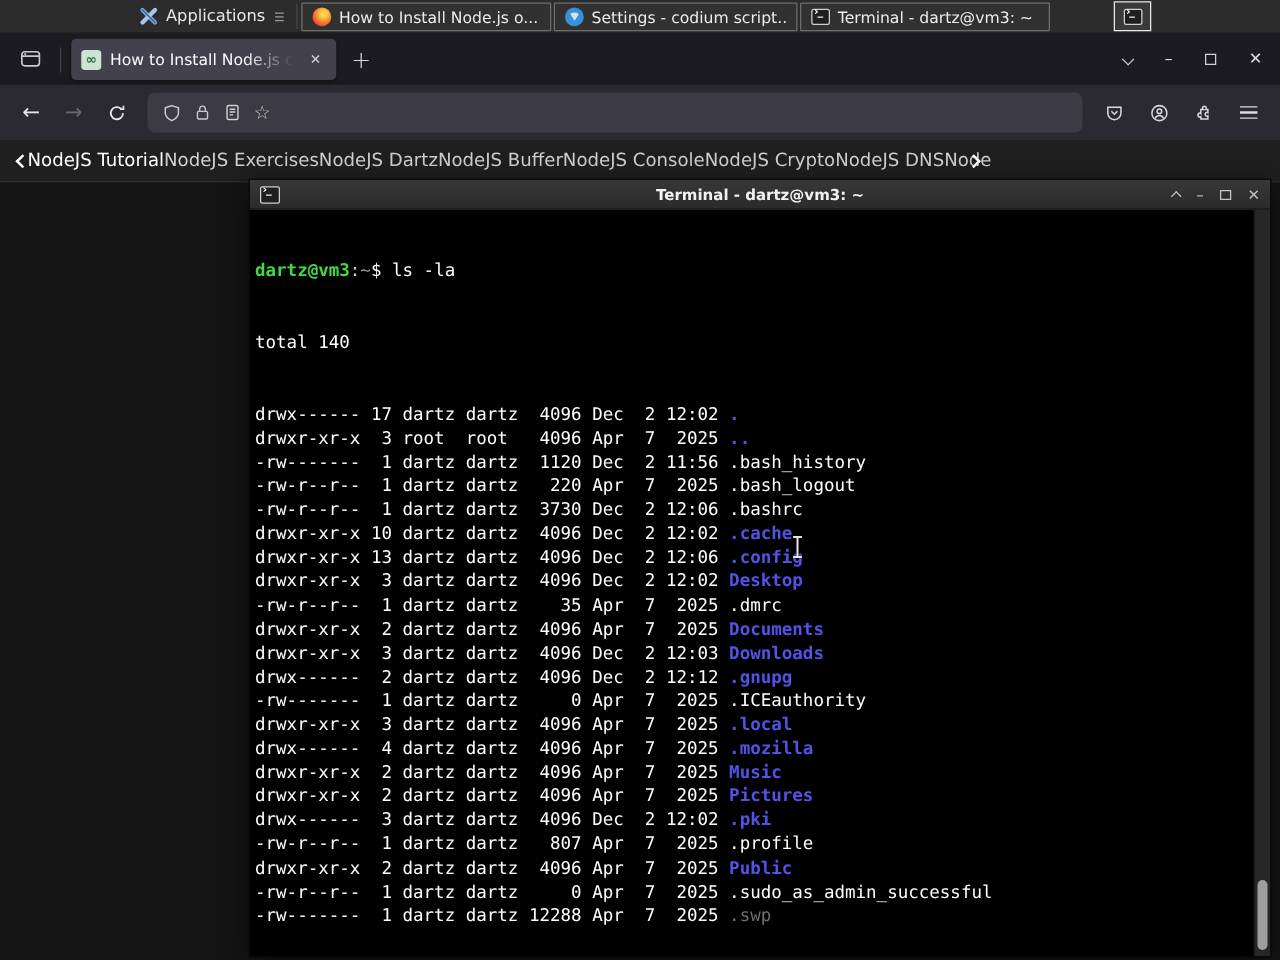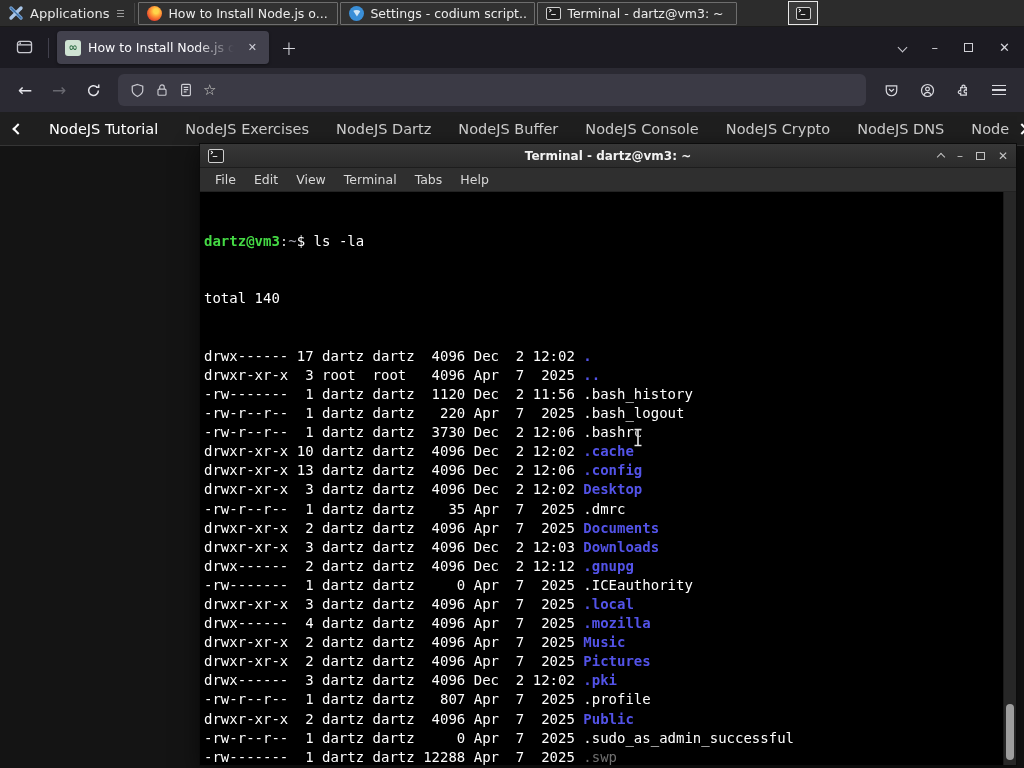--- a/index.html
+++ b/index.html
@@ -7,21 +7,21 @@
   .screen {
     position:relative; width:1024px; height:768px; overflow:hidden;
     background:#141414; font-family:"DejaVu Sans", sans-serif;
     -webkit-font-smoothing:antialiased;
   }
 
   
   .panel {
     position:absolute; left:0; top:0; width:1024px; height:27px;
     background:#2c2c2c; display:flex; align-items:center; color:#e6e6e6;
-    font-size:13px; border-bottom:1px solid #1a1a1a;
+    font-size:13px; border-bottom:1px solid #1a1a1a;justify-content:center;
   }
   .apps-btn { display:flex; align-items:center; gap:6px; padding:0 8px; height:27px; }
   .apps-logo { width:16px; height:16px; display:inline-block; }
   .menu-lines { display:inline-flex; flex-direction:column; gap:2px; margin-left:2px; }
   .menu-lines i { display:block; width:7px; height:1px; background:#9a9a9a; }
   .panel-sep { width:1px; height:20px; background:#464646; margin:0 2px; }
   .task-btn {
     display:flex; align-items:center; gap:6px; height:23px; margin:0 1px;
     padding:0 8px; background:#313131; border:1px solid #6e6e6e; border-radius:1px;
     width:200px; overflow:hidden;
@@ -76,21 +76,21 @@
   .url-text { flex:1; font-size:13.5px; white-space:nowrap; overflow:hidden; letter-spacing:.2px; }
   .url-dim { color:#9d9da8; } .url-domain { color:#fbfbfe; }
   .star { font-size:15px; color:#d0d0cb; }
   .toolbar-right { display:flex; align-items:center; gap:21px; padding:0 8px 0 4px; }
   .hamburger { display:inline-flex; flex-direction:column; gap:3px; }
   .hamburger i { width:14px; height:1.6px; background:#d8d8de; display:block; }
 
   
   .sitenav {
     height:34px; background:#1f1f1f; border-bottom:1px solid #353535;
-    display:flex; align-items:center; gap:27px; padding:0 14px; font-size:14.5px; color:#cfcfcf;
+    display:flex; align-items:center; padding:0 14px; font-size:14.5px; color:#cfcfcf;
   }
   .sitenav .nav-item { white-space:nowrap; }
   .sitenav .nav-item.active { color:#ffffff; font-weight:500; }
   .page-bg { height:663px; background:#141414; }
 
   
   .terminal {
     position:absolute; left:199px; top:143px; width:818px; height:623px;
     border:1px solid #0c0c0c; background:#000; box-shadow:0 6px 22px rgba(0,0,0,.55); z-index:5;
     display:flex; flex-direction:column;
@@ -272,28 +272,20 @@
     <div class="term-titlebar">
       <span class="term-ico" style="width:16px;height:14px"></span>
       <span class="term-title">Terminal - dartz@vm3: ~</span>
       <div class="term-controls">
         <span class="chev"></span>
         <span class="winbtn">–</span>
         <span class="max-sq"></span>
         <span class="winbtn">✕</span>
       </div>
     </div>
-    <div class="term-menubar">
-      <span class="menu-item">File</span>
-      <span class="menu-item">Edit</span>
-      <span class="menu-item">View</span>
-      <span class="menu-item">Terminal</span>
-      <span class="menu-item">Tabs</span>
-      <span class="menu-item">Help</span>
-    </div>
     <div class="term-body">
       <div class="term-text">
         <div class="tline"><span class="tgreen">dartz@vm3</span><span class="tsep">:</span><span class="tpath">~</span><span>$ ls -la</span></div>
         <div class="tline">total 140</div>
         <div id="term-listing"><div class="tline"><span>drwx------ 17 dartz dartz  4096 Dec  2 12:02 </span><span class="dir">.</span></div><div class="tline"><span>drwxr-xr-x  3 root  root   4096 Apr  7  2025 </span><span class="dir">..</span></div><div class="tline"><span>-rw-------  1 dartz dartz  1120 Dec  2 11:56 </span><span class="file">.bash_history</span></div><div class="tline"><span>-rw-r--r--  1 dartz dartz   220 Apr  7  2025 </span><span class="file">.bash_logout</span></div><div class="tline"><span>-rw-r--r--  1 dartz dartz  3730 Dec  2 12:06 </span><span class="file">.bashrc</span></div><div class="tline"><span>drwxr-xr-x 10 dartz dartz  4096 Dec  2 12:02 </span><span class="dir">.cache</span></div><div class="tline"><span>drwxr-xr-x 13 dartz dartz  4096 Dec  2 12:06 </span><span class="dir">.config</span></div><div class="tline"><span>drwxr-xr-x  3 dartz dartz  4096 Dec  2 12:02 </span><span class="dir">Desktop</span></div><div class="tline"><span>-rw-r--r--  1 dartz dartz    35 Apr  7  2025 </span><span class="file">.dmrc</span></div><div class="tline"><span>drwxr-xr-x  2 dartz dartz  4096 Apr  7  2025 </span><span class="dir">Documents</span></div><div class="tline"><span>drwxr-xr-x  3 dartz dartz  4096 Dec  2 12:03 </span><span class="dir">Downloads</span></div><div class="tline"><span>drwx------  2 dartz dartz  4096 Dec  2 12:12 </span><span class="dir">.gnupg</span></div><div class="tline"><span>-rw-------  1 dartz dartz     0 Apr  7  2025 </span><span class="file">.ICEauthority</span></div><div class="tline"><span>drwxr-xr-x  3 dartz dartz  4096 Apr  7  2025 </span><span class="dir">.local</span></div><div class="tline"><span>drwx------  4 dartz dartz  4096 Apr  7  2025 </span><span class="dir">.mozilla</span></div><div class="tline"><span>drwxr-xr-x  2 dartz dartz  4096 Apr  7  2025 </span><span class="dir">Music</span></div><div class="tline"><span>drwxr-xr-x  2 dartz dartz  4096 Apr  7  2025 </span><span class="dir">Pictures</span></div><div class="tline"><span>drwx------  3 dartz dartz  4096 Dec  2 12:02 </span><span class="dir">.pki</span></div><div class="tline"><span>-rw-r--r--  1 dartz dartz   807 Apr  7  2025 </span><span class="file">.profile</span></div><div class="tline"><span>drwxr-xr-x  2 dartz dartz  4096 Apr  7  2025 </span><span class="dir">Public</span></div><div class="tline"><span>-rw-r--r--  1 dartz dartz     0 Apr  7  2025 </span><span class="file">.sudo_as_admin_successful</span></div><div class="tline"><span>-rw-------  1 dartz dartz 12288 Apr  7  2025 </span><span class="dim">.swp</span></div></div>
       </div>
       <div class="term-scroll">
         <span class="term-thumb"></span>
       </div>
     </div>

